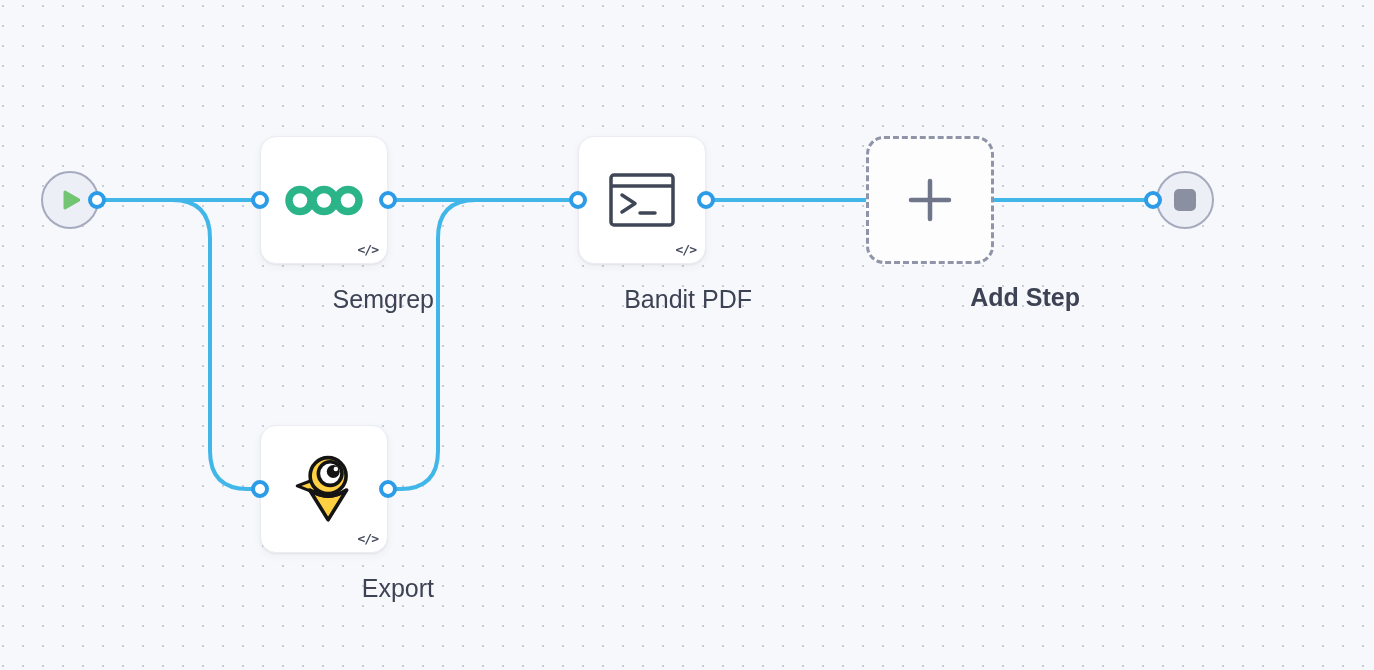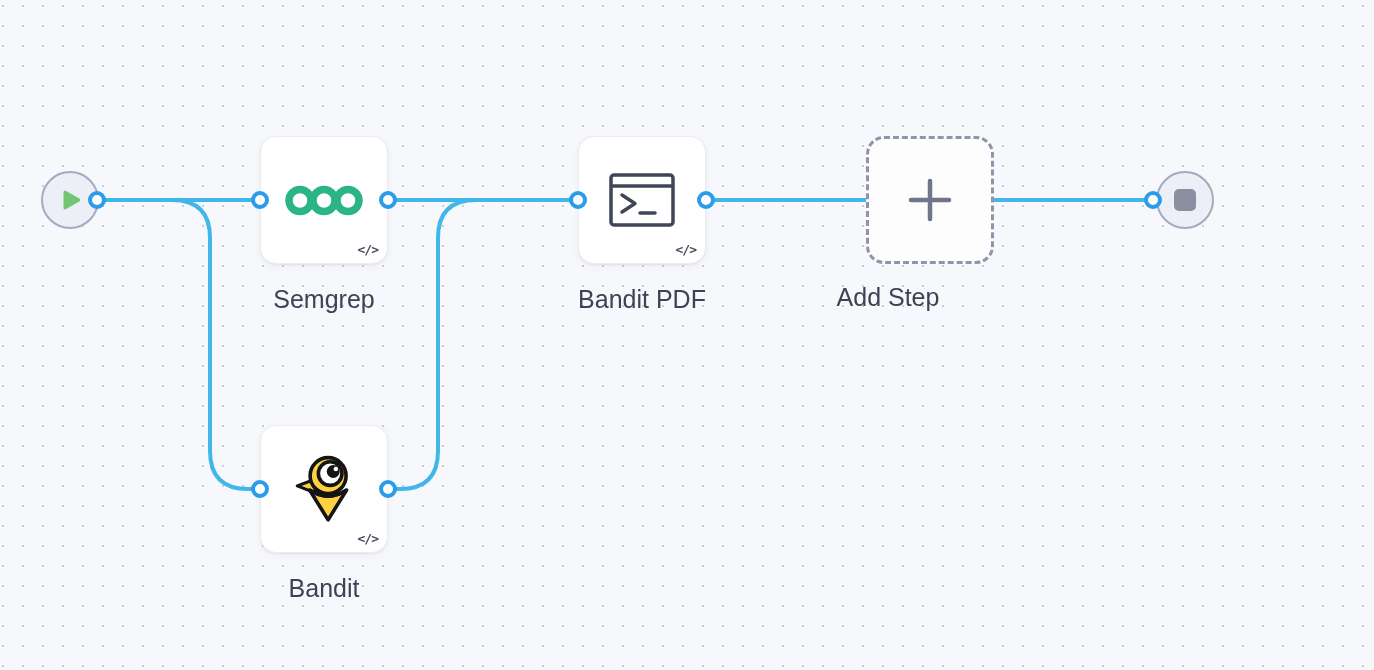--- a/index.html
+++ b/index.html
@@ -91,29 +91,29 @@
     border-radius: 50%;
     background: #ffffff;
     border: 4px solid #2d9ce8;
     z-index: 3;
     cursor: crosshair;
   }
 
   .node-label {
     position: absolute;
     width: 220px;
-    text-align: center;
+    text-align: right;
     font-size: 25px;
     color: #3d4354;
     z-index: 2;
   }
   .label-semgrep { left: 214px; top: 285px; }
   .label-bandit  { left: 214px; top: 574px; }
   .label-export  { left: 532px; top: 285px; }
-  .label-add     { left: 778px; top: 283px; }
+  .label-add     { left: 860px; top: 283px; font-weight: bold; }
 </style>
 </head>
 <body>
 
 <div class="canvas">
 
   <svg class="edges" width="1374" height="670">
     <path d="M97 200 H260"></path>
     <path d="M97 200 H172 Q210 200 210 238 V451 Q210 489 248 489 H260"></path>
     <path d="M388 200 H578"></path>
@@ -143,21 +143,21 @@
       <path d="M22 27 L6 33 L24 40 Z" fill="#ffd042" stroke="#141414" stroke-width="3" stroke-linejoin="round"></path>
       <circle cx="36" cy="23" r="17.5" fill="#ffd042" stroke="#141414" stroke-width="3.5"></circle>
       <circle cx="38" cy="21" r="11.5" fill="#ffffff" stroke="#141414" stroke-width="3.5"></circle>
       <circle cx="41" cy="19" r="6.3" fill="#141414"></circle>
       <circle cx="43.5" cy="16.5" r="2.2" fill="#ffffff"></circle>
       <path d="M18 37 Q36 49 54 37 L36 66 Z" fill="#ffd042" stroke="#141414" stroke-width="3.5" stroke-linejoin="round"></path>
       <path d="M18 37 Q36 49 54 37" fill="none" stroke="#141414" stroke-width="3.5"></path>
     </svg>
     <span class="code-badge">&lt;/&gt;</span>
   </div>
-  <div class="node-label label-bandit">Bandit</div>
+  <div class="node-label label-bandit">Export</div>
 
   <div class="node node-export">
     <svg width="66" height="54" viewBox="0 0 66 54">
       <rect x="2" y="2" width="62" height="50" rx="3" fill="none" stroke="#3f4656" stroke-width="3.5"></rect>
       <line x1="2" y1="13" x2="64" y2="13" stroke="#3f4656" stroke-width="3.5"></line>
       <path d="M13 22 L26 30.5 L13 39" fill="none" stroke="#3f4656" stroke-width="3.5" stroke-linecap="round" stroke-linejoin="round"></path>
       <line x1="31" y1="40" x2="46" y2="40" stroke="#3f4656" stroke-width="3.5" stroke-linecap="round"></line>
     </svg>
     <span class="code-badge">&lt;/&gt;</span>
   </div>

